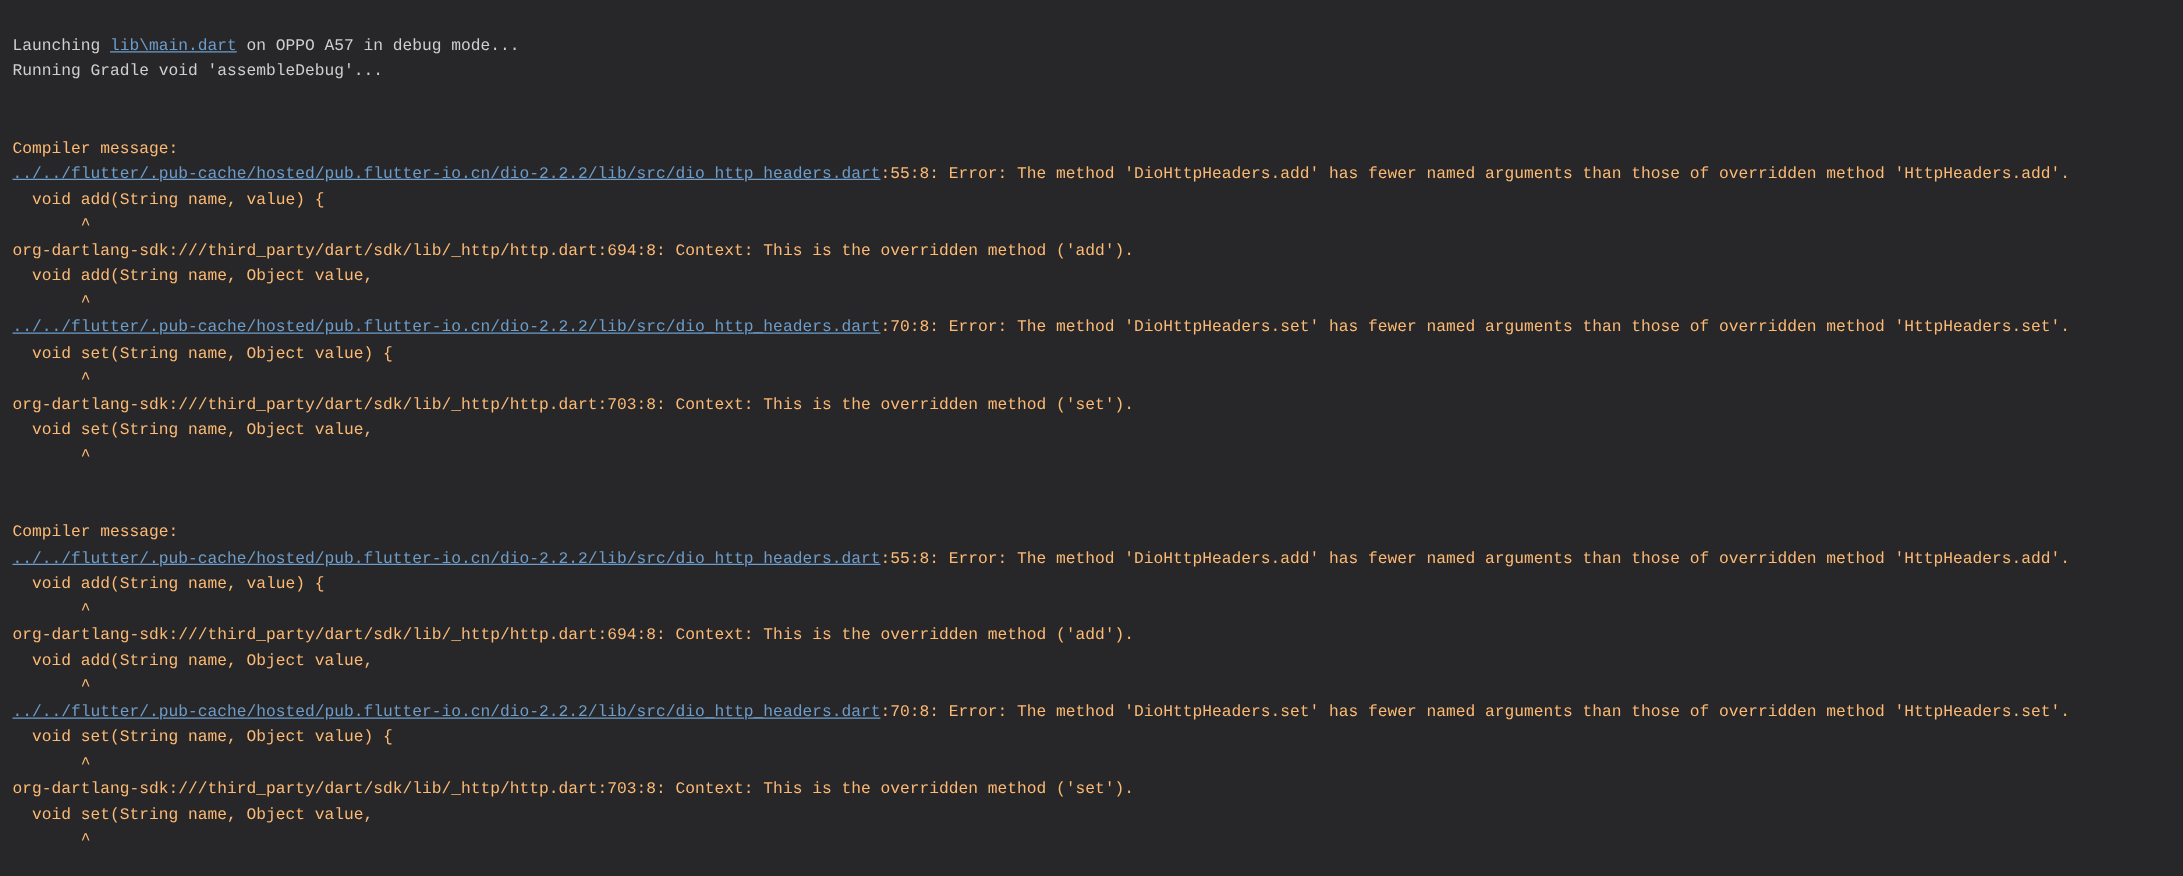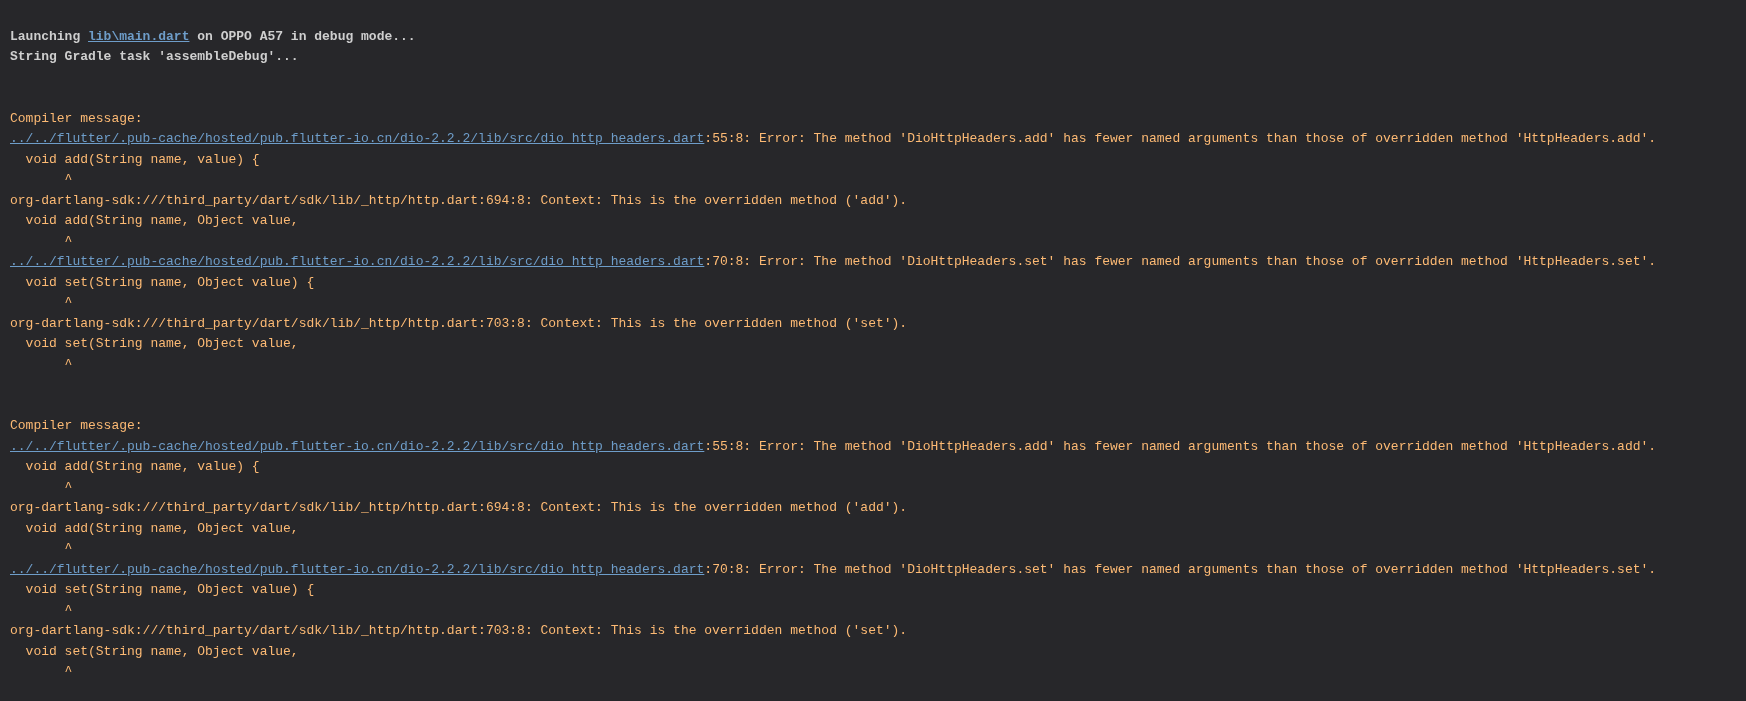--- a/index.html
+++ b/index.html
@@ -14,31 +14,31 @@
     height: 701px;
     overflow: hidden;
   }
   .console {
     padding: 6px 10px 12px 10px;
     white-space: pre;
     box-sizing: border-box;
     width: 100%;
     height: 100%;
   }
-  .gray  { color: #cfcfcf; font-weight: bold; }
+  .gray  { color: #cfcfcf; }
   .error { color: #fdba74; }  
   .link  { color: #6e9dc9; text-decoration: underline; cursor: pointer; }
   .blank { height: 20.5px; }
 </style>
 </head>
 <body>
 
 <div class="console">
 <span class="gray"><span>Launching </span><span class="link">lib\main.dart</span><span> on OPPO A57 in debug mode...</span></span>
-<span class="gray">String Gradle task 'assembleDebug'...</span>
+<span class="gray">Running Gradle void 'assembleDebug'...</span>
 <div class="blank"></div>
 <span class="error">Compiler message:</span>
 <span><span class="link">../../flutter/.pub-cache/hosted/pub.flutter-io.cn/dio-2.2.2/lib/src/dio_http_headers.dart</span><span class="error">:55:8: Error: The method 'DioHttpHeaders.add' has fewer named arguments than those of overridden method 'HttpHeaders.add'.</span></span>
 <span class="error">  void add(String name, value) {</span>
 <span class="error">       ^</span>
 <span class="error">org-dartlang-sdk:///third_party/dart/sdk/lib/_http/http.dart:694:8: Context: This is the overridden method ('add').</span>
 <span class="error">  void add(String name, Object value,</span>
 <span class="error">       ^</span>
 <span><span class="link">../../flutter/.pub-cache/hosted/pub.flutter-io.cn/dio-2.2.2/lib/src/dio_http_headers.dart</span><span class="error">:70:8: Error: The method 'DioHttpHeaders.set' has fewer named arguments than those of overridden method 'HttpHeaders.set'.</span></span>
 <span class="error">  void set(String name, Object value) {</span>

